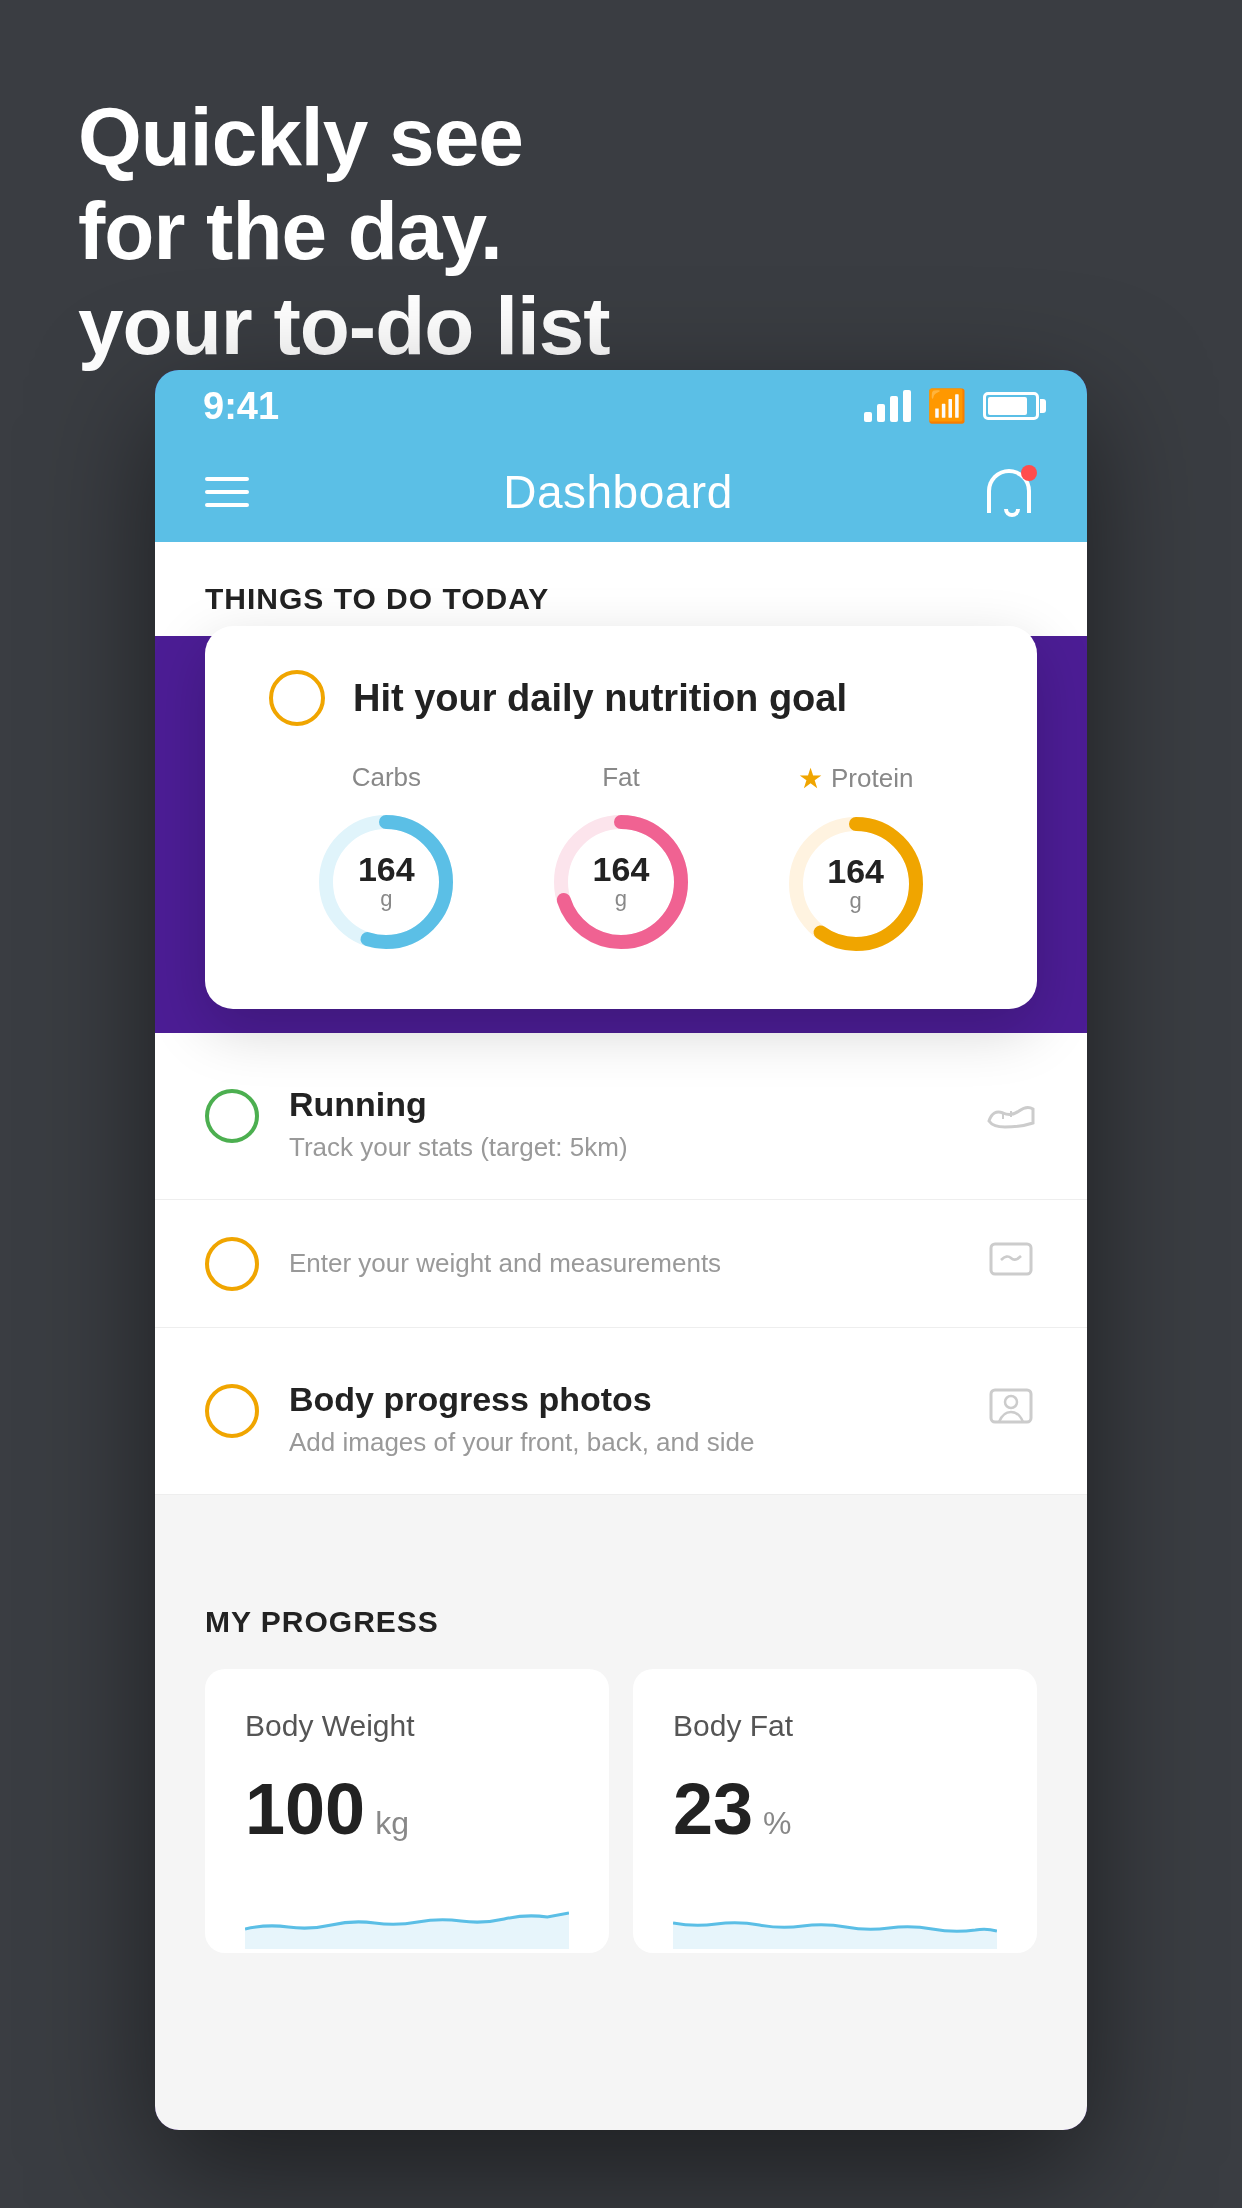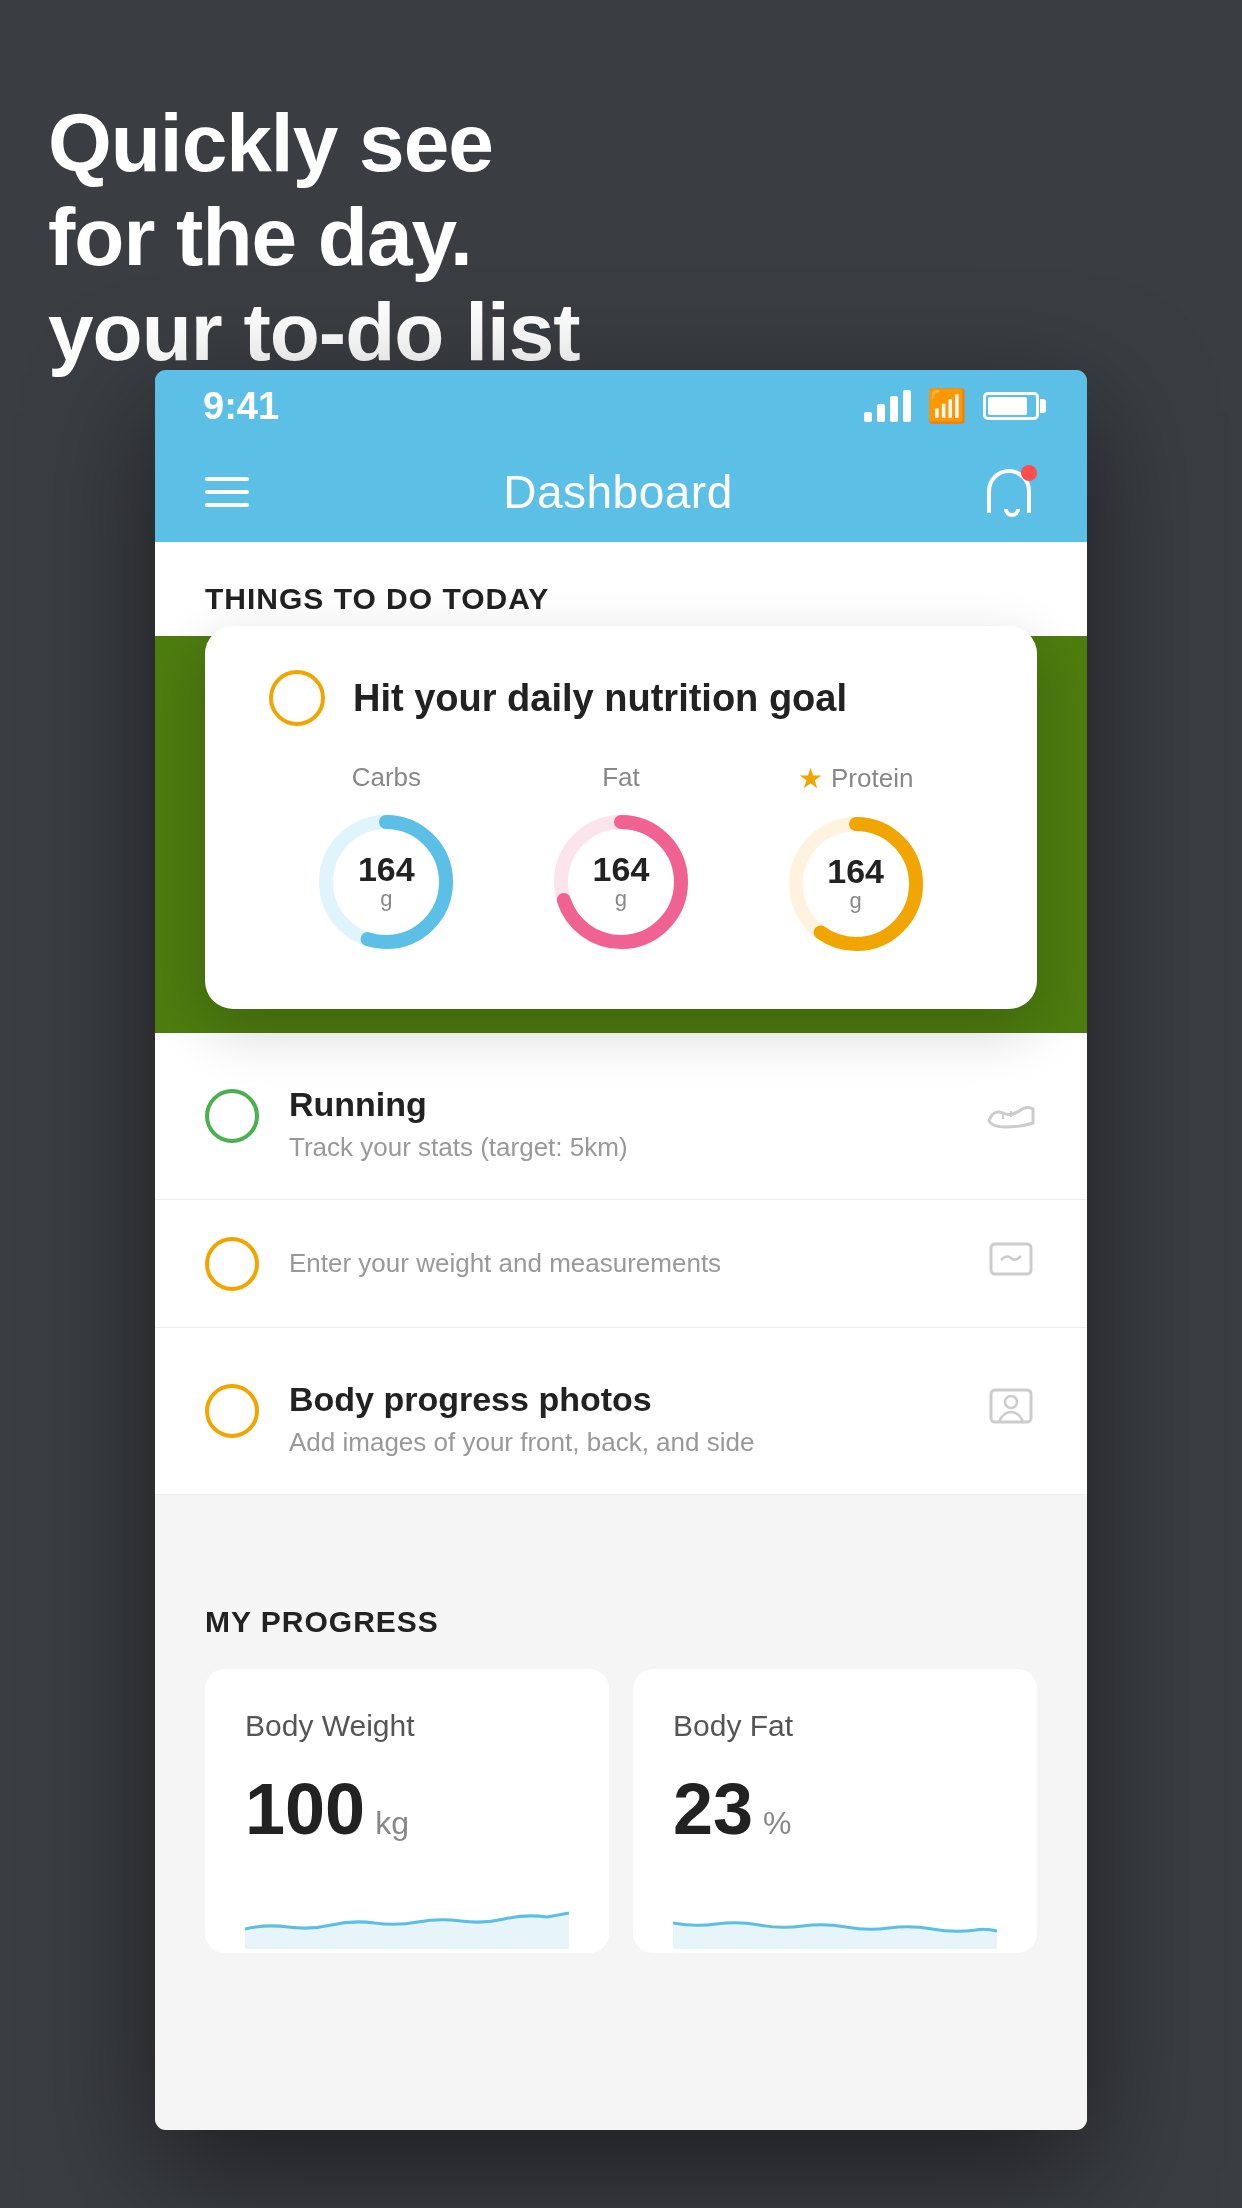--- a/index.html
+++ b/index.html
@@ -9,38 +9,37 @@
       background: #3a3d42;
       font-family: -apple-system, BlinkMacSystemFont, 'Helvetica Neue', Arial, sans-serif;
       overflow: hidden;
       position: relative;
     }
 
     
     .headline {
       position: absolute;
       top: 90px;
-      left: 48px;
+      left: 78px;
       color: #fff;
       font-size: 82px;
       font-weight: 800;
       line-height: 1.15;
       letter-spacing: -1px;
-      margin-top: 6px;
     }
 
     
     .phone-frame {
       position: absolute;
       top: 370px;
       left: 155px;
       width: 932px;
       height: 1760px;
-      background: #4d7c0f;
-      border-radius: 11px;
+      background: #4c1d95;
+      border-radius: 24px;
       overflow: hidden;
       box-shadow: 0 40px 120px rgba(0,0,0,0.5);
     }
 
     
     .status-bar {
       background: #5bbfe6;
       height: 72px;
       display: flex;
       align-items: center;

